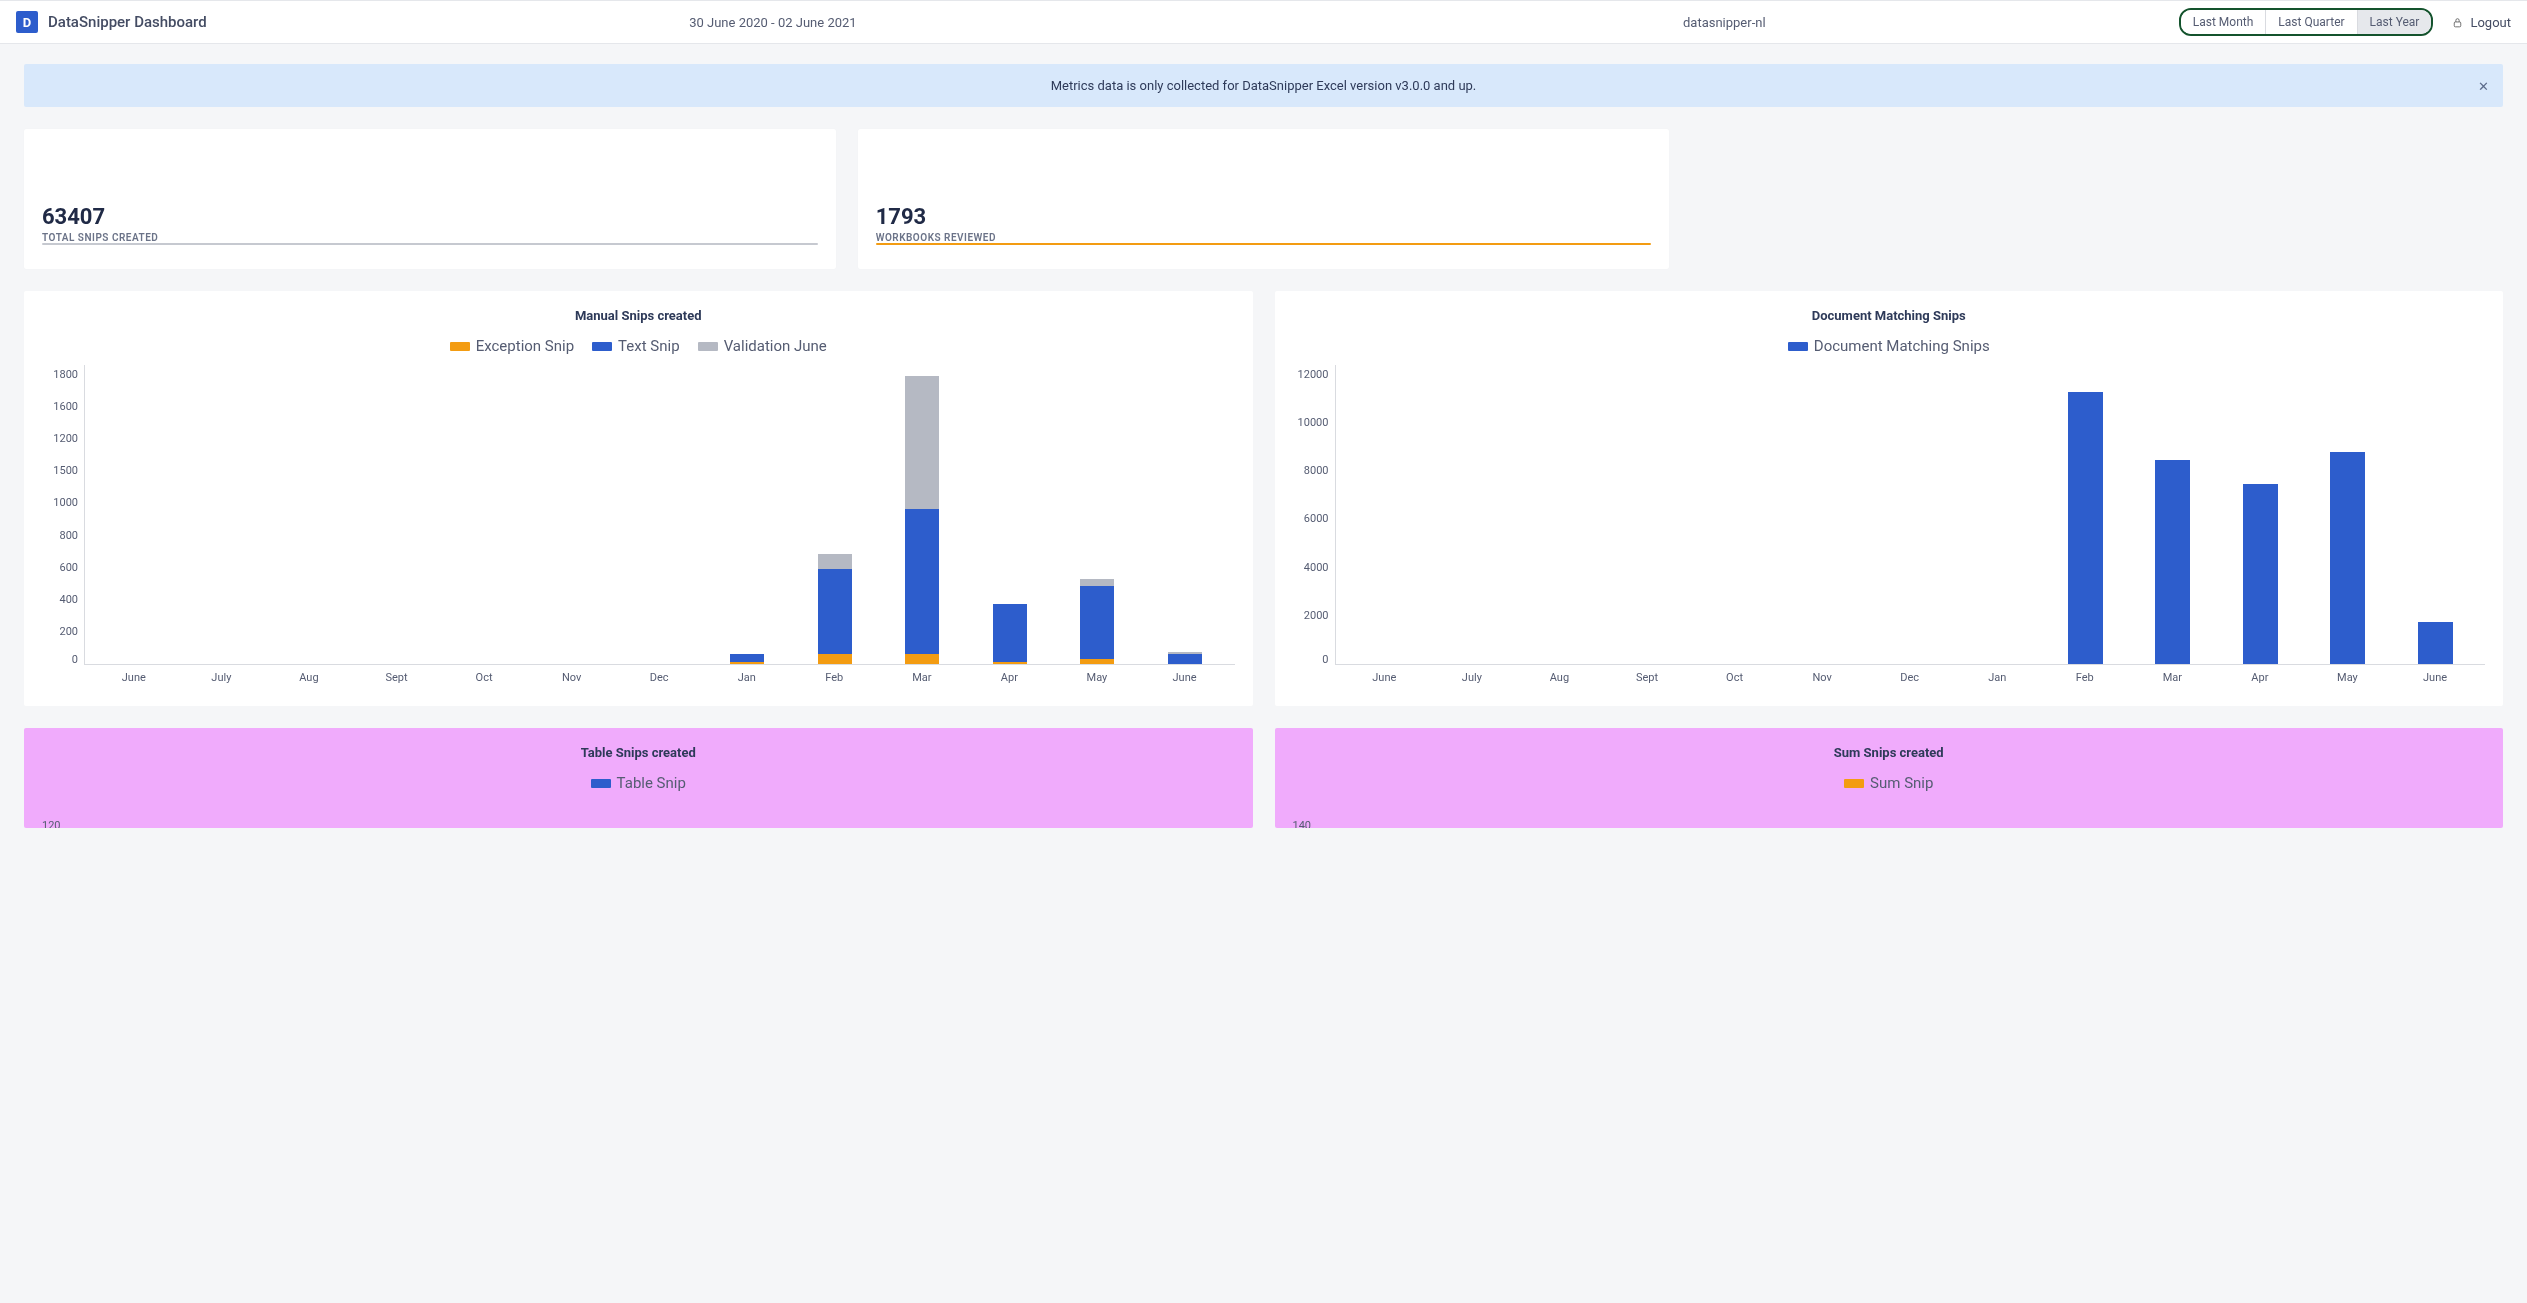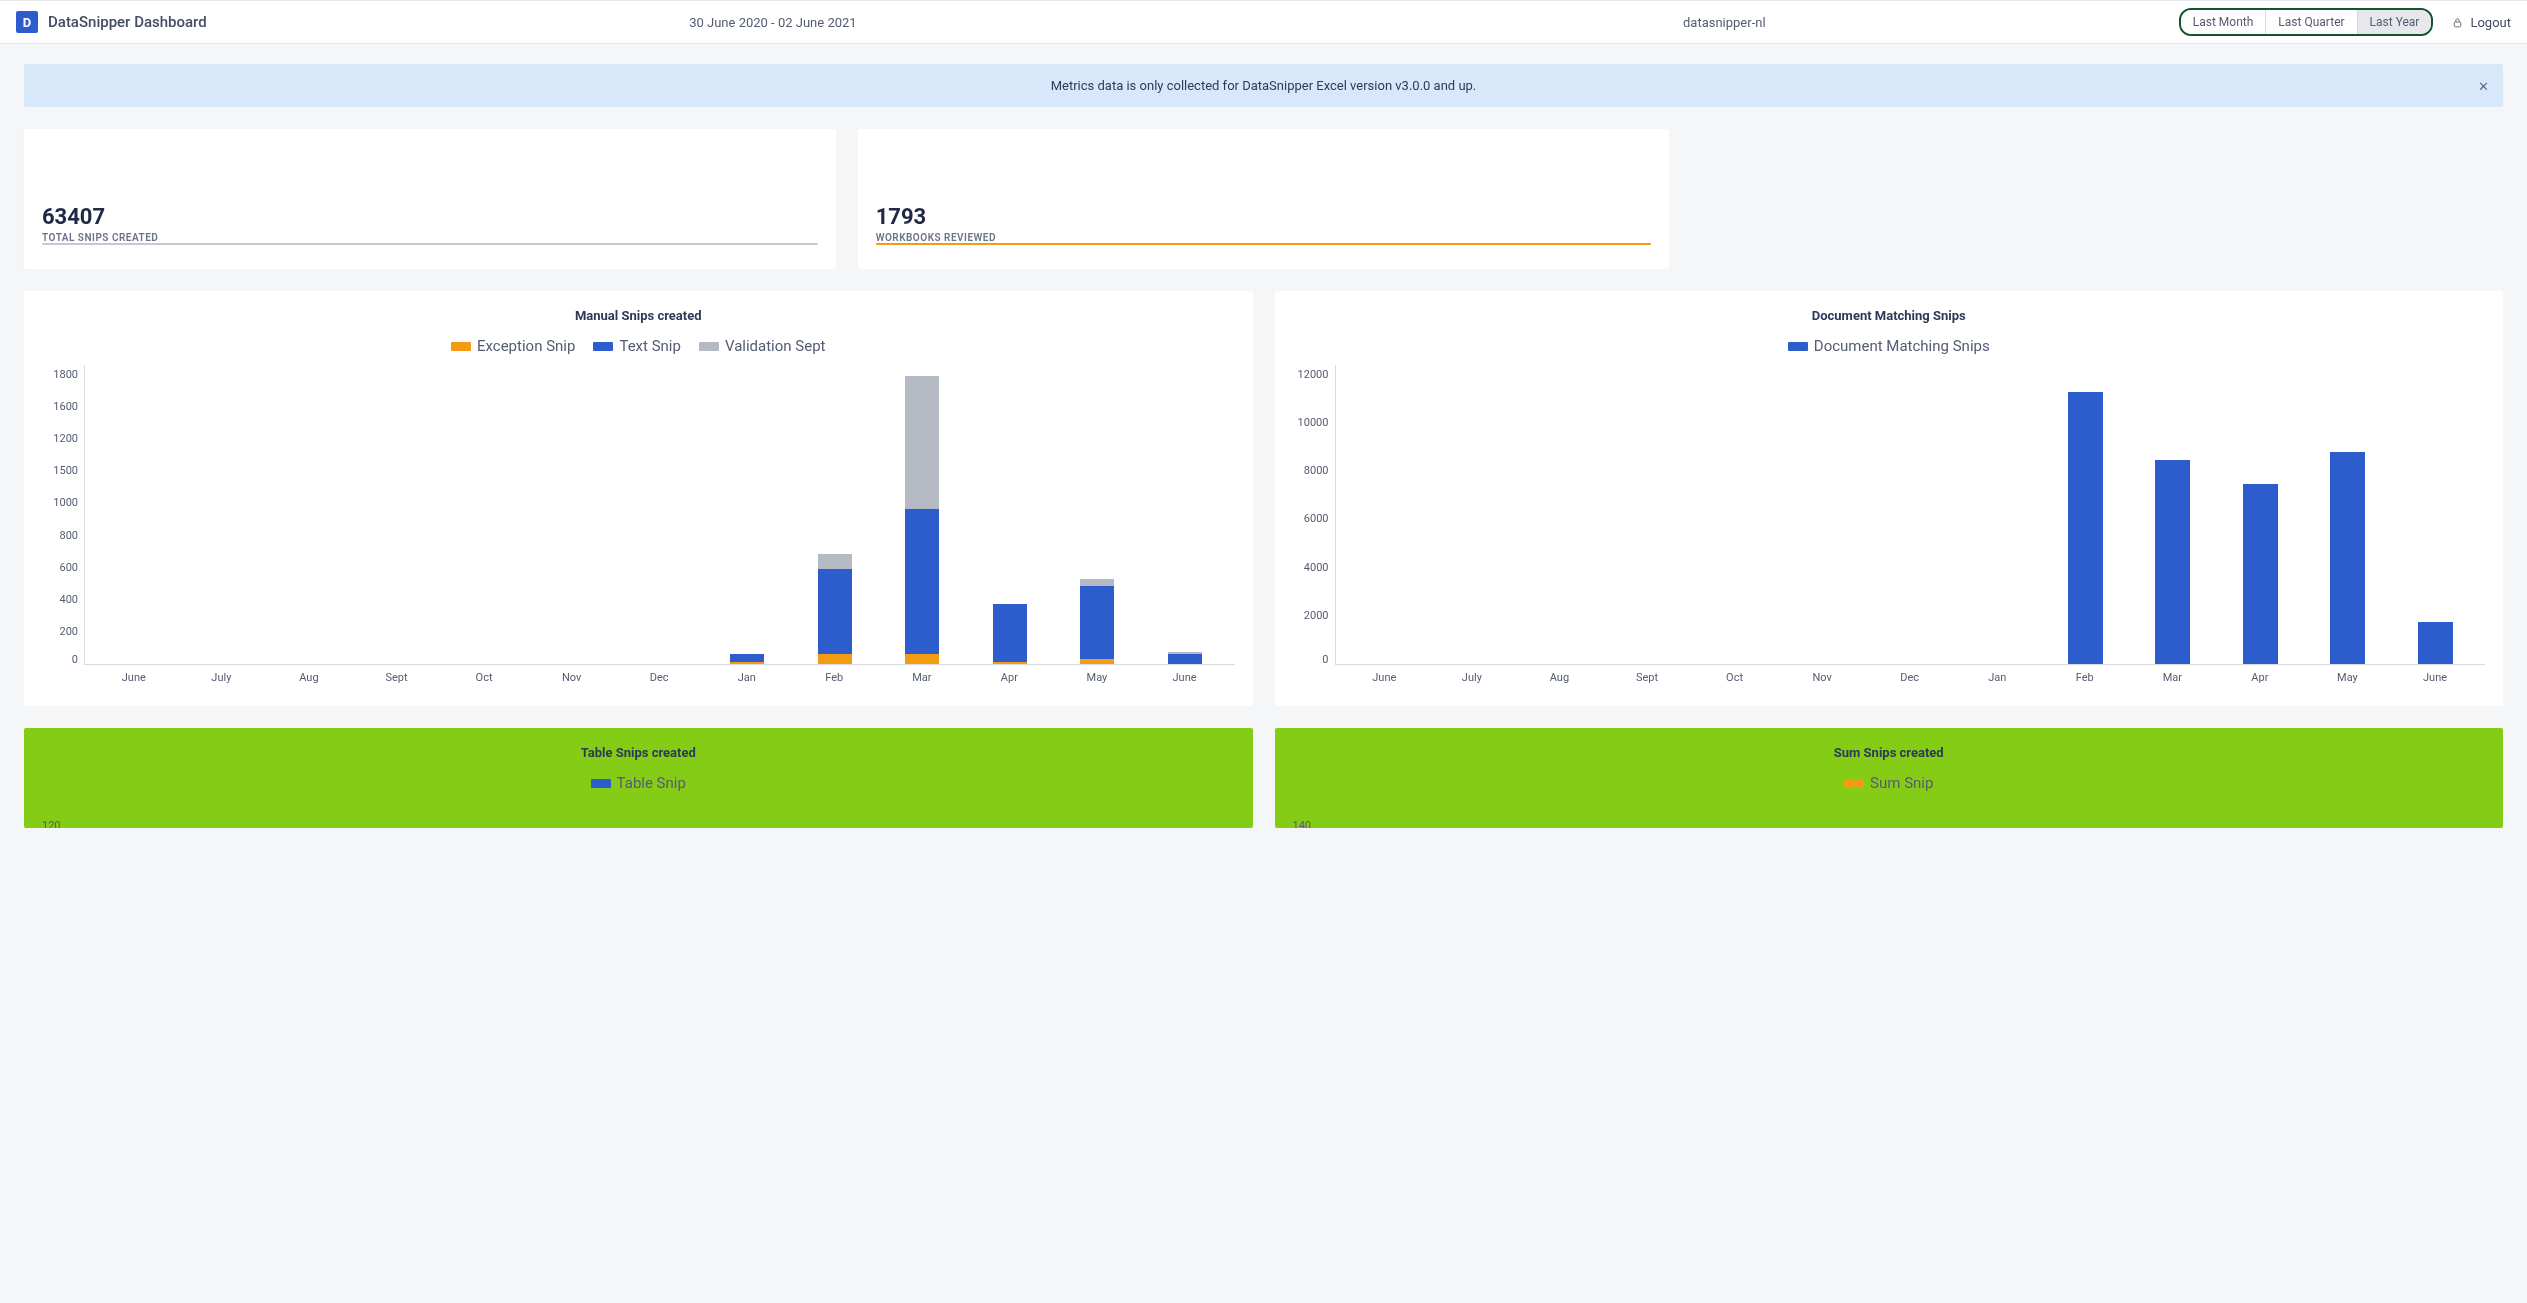--- a/index.html
+++ b/index.html
@@ -207,21 +207,21 @@
   .x-tick {
     flex: 1;
     text-align: center;
     font-size: 11px;
     color: #555c72;
     max-width: 56px;
   }
   .x-axis .bar-spread { flex:1; display:flex; justify-content:space-around; padding:0 6px;}
   .chart-body .plot-area, .chart-body .y-axis { height: 300px; }
   .partial-card {
-     background:#84cc16; border-radius:2px; padding:14px 18px 0 18px; overflow:hidden;
+     background:#f0abfc; border-radius:2px; padding:14px 18px 0 18px; overflow:hidden;
      position:relative;
   }
   .partial-clip { height: 54px; overflow: hidden; position: relative; }
   .partial-y-label {
      position:absolute; left:18px; bottom:-4px; font-size:11px; color:#555c72;
   }
 </style>
 </head>
 <body>
 
@@ -278,21 +278,21 @@
         <div class="legend-item">
             <span class="legend-swatch sw-orange"></span>
             <span>Exception Snip</span>
           </div>
         <div class="legend-item">
             <span class="legend-swatch sw-blue"></span>
             <span>Text Snip</span>
           </div>
         <div class="legend-item">
             <span class="legend-swatch sw-gray"></span>
-            <span>Validation Sept</span>
+            <span>Validation June</span>
           </div>
       </div>
       <div class="chart-body">
         <div class="plot-wrap">
           <div class="y-axis" id="yaxis-manual">
               <div class="y-tick">1800</div>
               <div class="y-tick">1600</div>
               <div class="y-tick">1200</div>
               <div class="y-tick">1500</div>
               <div class="y-tick">1000</div>

